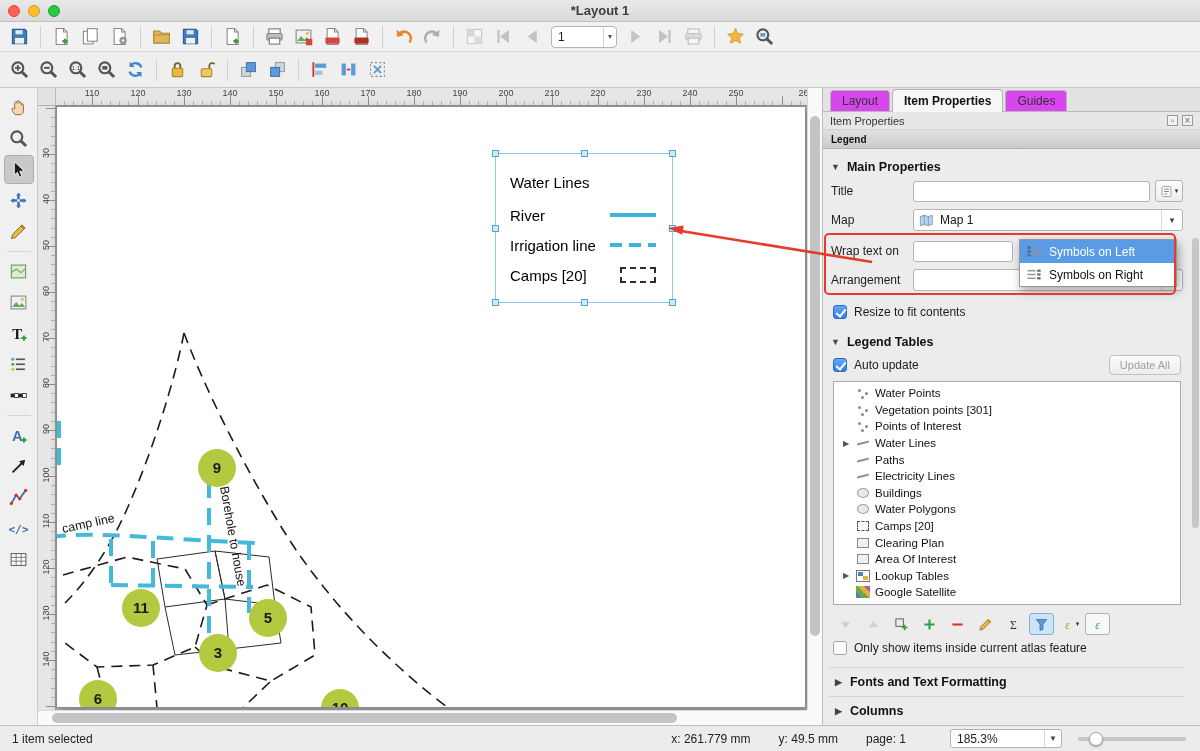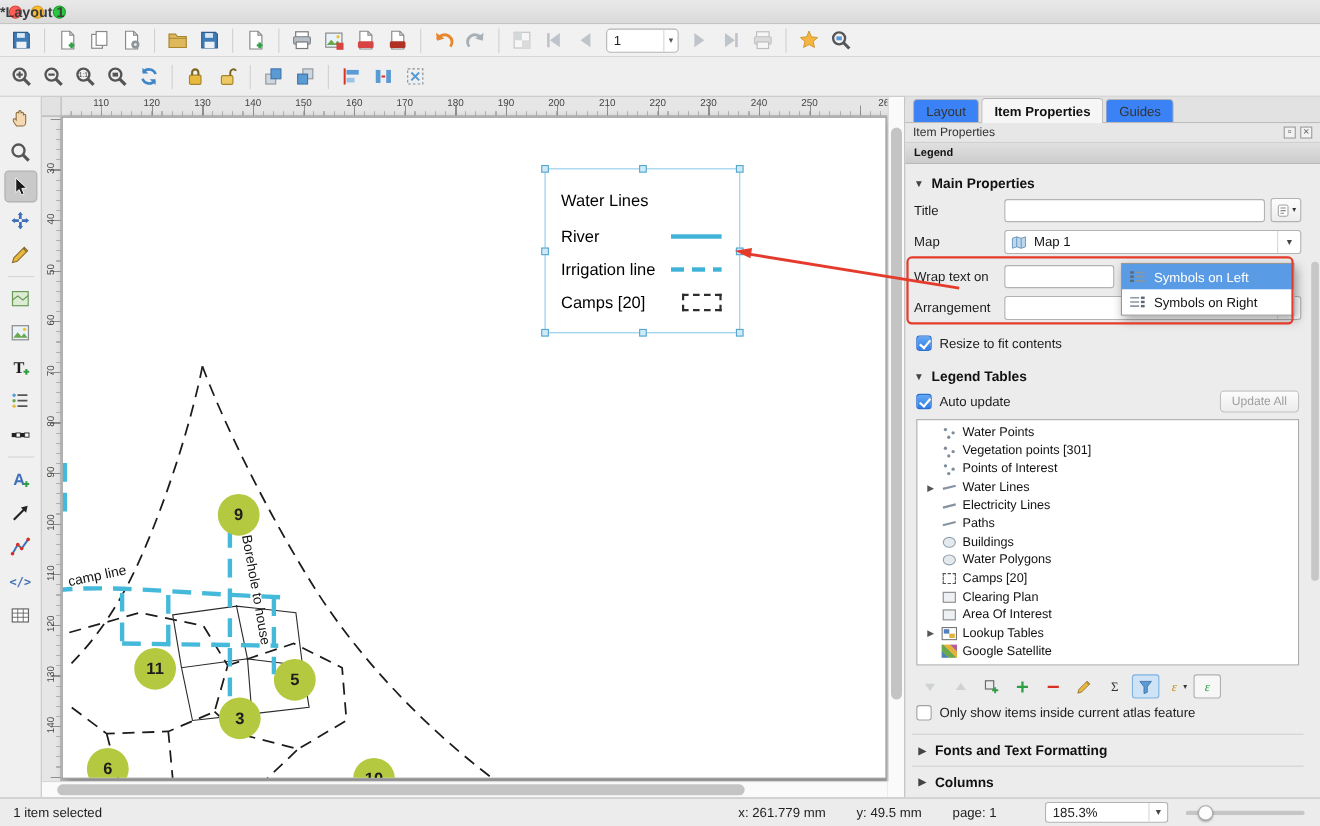--- a/index.html
+++ b/index.html
@@ -5,21 +5,21 @@
   *{box-sizing:border-box;margin:0;padding:0}
   html,body{width:1200px;height:751px;overflow:hidden}
   body{position:relative;font-family:"Liberation Sans",sans-serif;background:#ececec;color:#222;-webkit-font-smoothing:antialiased}
 
   
   .titlebar{position:absolute;left:0;top:0;right:0;height:22px;background:linear-gradient(#e9e9e9,#dadada);border-bottom:1px solid #c0c0c0;display:flex;align-items:center}
   .tl{width:12px;height:12px;border-radius:50%;margin-left:8px}
   .tl.red{background:#ff5f57;border:1px solid #e0443e}
   .tl.yel{background:#febc2e;border:1px solid #d89c22}
   .tl.grn{background:#28c840;border:1px solid #1ea32f}
-  .wtitle{position:absolute;left:0;right:0;font-size:13px;font-weight:bold;color:#3c3c3c;pointer-events:none}
+  .wtitle{position:absolute;left:0;right:0;text-align:center;font-size:13px;font-weight:bold;color:#3c3c3c;pointer-events:none}
 
   
   #tb1{position:absolute;left:0;top:22px;right:0;height:30px;background:#f1f1f1;border-bottom:1px solid #d4d4d4;display:flex;align-items:center;padding:0 6px;gap:2px}
   #tb2{position:absolute;left:0;top:52px;right:0;height:36px;background:#efefef;border-bottom:1px solid #c9c9c9;display:flex;align-items:center;padding:0 6px;gap:2px}
   .tbtn{width:27px;height:26px;border-radius:4px;display:flex;align-items:center;justify-content:center;flex:0 0 auto}
   .tbtn .ic{width:19px;height:19px}
   .tbtn.disabled{opacity:.42;filter:grayscale(.8)}
   .sep{width:1px;height:22px;background:#d0d0d0;margin:0 5px;flex:0 0 auto}
   .pagecombo{width:66px;height:22px;background:#fff;border:1px solid #b5b5b5;border-radius:4px;display:flex;align-items:center;margin:0 3px;flex:0 0 auto}
   .pagecombo .pcv{flex:1;font-size:12px;padding-left:6px}
@@ -66,21 +66,21 @@
   
   .hsb{position:absolute;left:0;right:15px;bottom:0;height:15px;background:#fafafa;border-top:1px solid #d9d9d9}
   .hsb .th{position:absolute;left:14px;top:2px;width:625px;height:10px;background:#c4c4c4;border-radius:6px}
   .vsb{position:absolute;right:0;top:0;bottom:15px;width:15px;background:#fafafa;border-left:1px solid #d9d9d9}
   .vsb .th{position:absolute;top:28px;left:2px;width:10px;height:520px;background:#c4c4c4;border-radius:6px}
   .sbc{position:absolute;right:0;bottom:0;width:15px;height:15px;background:#fafafa}
 
   
   #panel{position:absolute;left:822px;top:88px;right:0;bottom:26px;background:#ececec;border-left:1px solid #bdbdbd}
   .tabs{height:24px;background:#e2e2e2;border-bottom:1px solid #b9b9b9;display:flex;align-items:flex-end;padding-left:7px;gap:2px}
-  .tab{height:21px;padding:0 11px;font-size:12px;display:flex;align-items:center;background:#3b82f6;border:1px solid #b4b4b4;border-bottom:none;border-radius:4px 4px 0 0;color:#333}
+  .tab{height:21px;padding:0 11px;font-size:12px;display:flex;align-items:center;background:#d946ef;border:1px solid #b4b4b4;border-bottom:none;border-radius:4px 4px 0 0;color:#333}
   .tab.active{background:#f6f6f6;height:23px;margin-bottom:-1px;font-weight:bold;color:#111}
   .ptitle{height:18px;display:flex;align-items:center;padding:0 7px;font-size:11px;color:#333;background:#e7e7e7;border-bottom:1px solid #d0d0d0}
   .ptix{margin-left:auto;display:flex;gap:4px}
   .ptix span{font-size:10px;color:#666;width:11px;height:11px;border:1px solid #9a9a9a;display:flex;align-items:center;justify-content:center;background:#f2f2f2}
   .legendbar{height:19px;background:linear-gradient(#e0e0e0,#cccccc);border-bottom:1px solid #b2b2b2;font-weight:bold;font-size:10px;padding:0 8px;display:flex;align-items:center;color:#111}
   #pscroll{position:absolute;left:0;top:61px;right:9px;bottom:0;overflow:hidden;padding:0 6px}
   .shead{display:flex;gap:7px;align-items:center;font-weight:bold;font-size:12.5px;margin:11px 2px 5px;color:#111}
   .shead .tri{font-size:9px;color:#444}
   .srow{display:flex;align-items:center;margin:5px 2px;height:24px}
   .plabel{width:82px;font-size:12px;color:#1c1c1c;flex:0 0 auto}
@@ -879,26 +879,26 @@
           <span>Points of Interest</span>
         </div>
         <div class="li">
           <span class="exp">▶</span>
           <span class="lic line"></span>
           <span>Water Lines</span>
         </div>
         <div class="li">
           <span class="exp"></span>
           <span class="lic line"></span>
-          <span>Electricity Lines</span>
+          <span>Paths</span>
         </div>
         <div class="li">
           <span class="exp"></span>
           <span class="lic line"></span>
-          <span>Paths</span>
+          <span>Electricity Lines</span>
         </div>
         <div class="li">
           <span class="exp"></span>
           <span class="lic polygon"></span>
           <span>Buildings</span>
         </div>
         <div class="li">
           <span class="exp"></span>
           <span class="lic polygon"></span>
           <span>Water Polygons</span>

